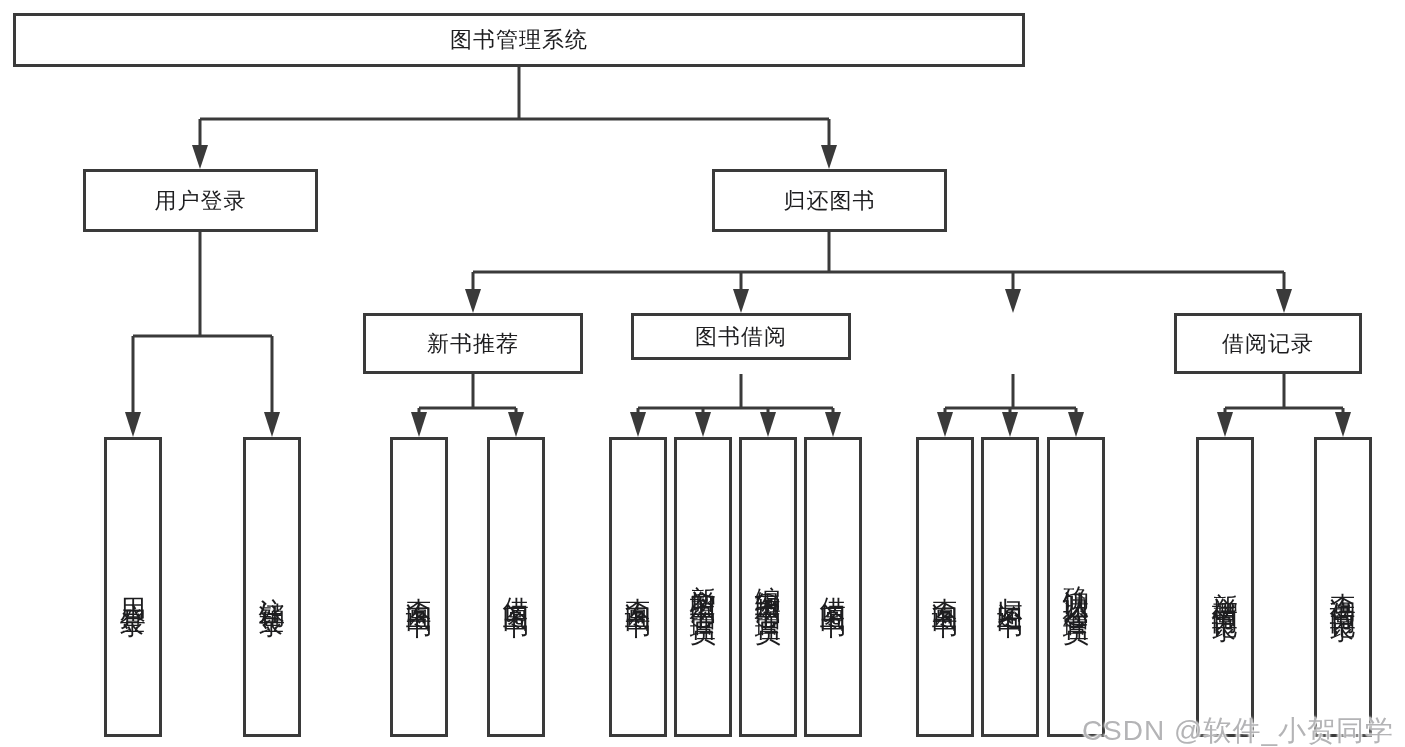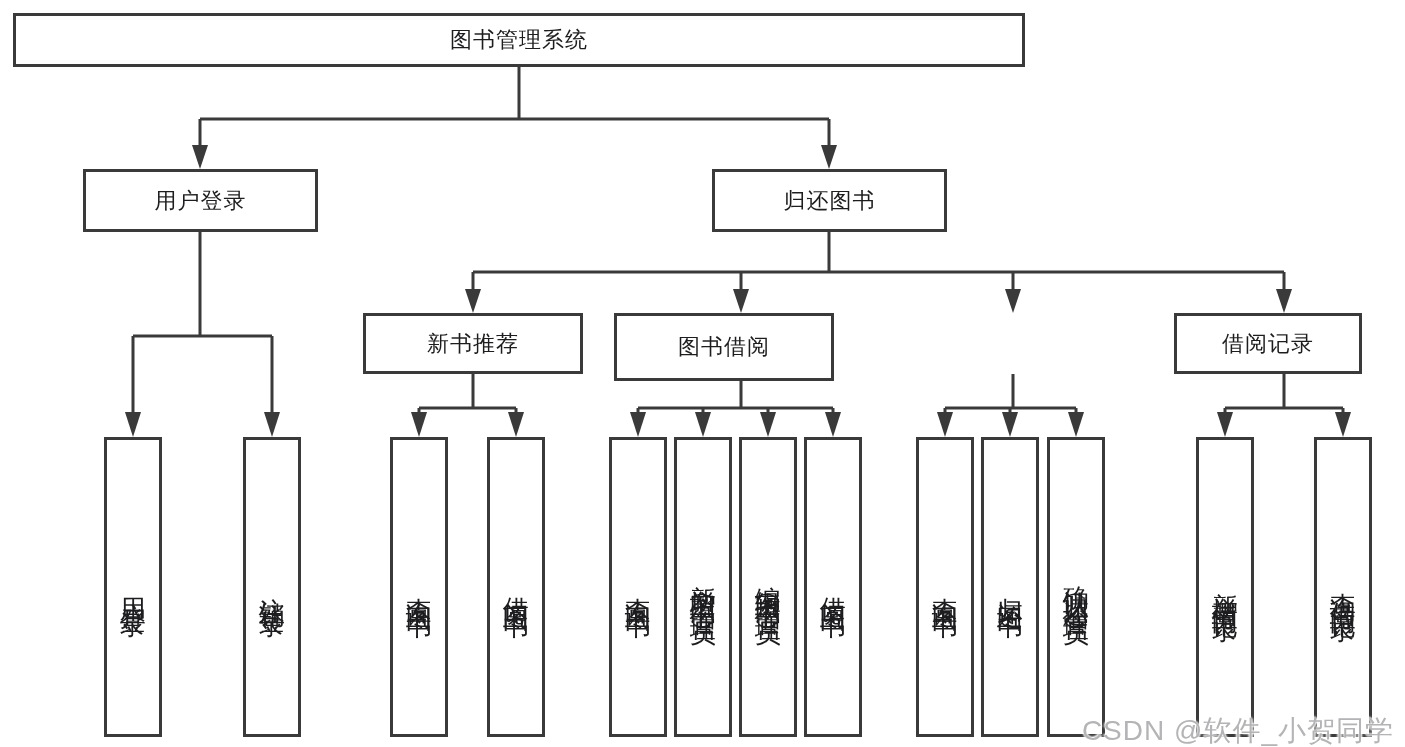--- a/index.html
+++ b/index.html
@@ -118,21 +118,21 @@
   <div class="hbox" style="left:83px; top:169px; width:235px; height:63px;">
     <span>用户登录</span>
   </div>
   <div class="hbox" style="left:712px; top:169px; width:235px; height:63px;">
     <span>归还图书</span>
   </div>
 
   <div class="hbox" style="left:363px; top:313px; width:220px; height:61px;">
     <span>新书推荐</span>
   </div>
-  <div class="hbox" style="left:614px; top:313px; width:220px; height:68px;">
+  <div class="hbox" style="left:631px; top:313px; width:220px; height:47px;">
     <span>图书借阅</span>
   </div>
   <div class="hbox" style="left:1174px; top:313px; width:188px; height:61px;">
     <span>借阅记录</span>
   </div>
 
   <div class="vbox" style="left:104px;">
     <span>用户登录</span>
   </div>
   <div class="vbox" style="left:243px;">

